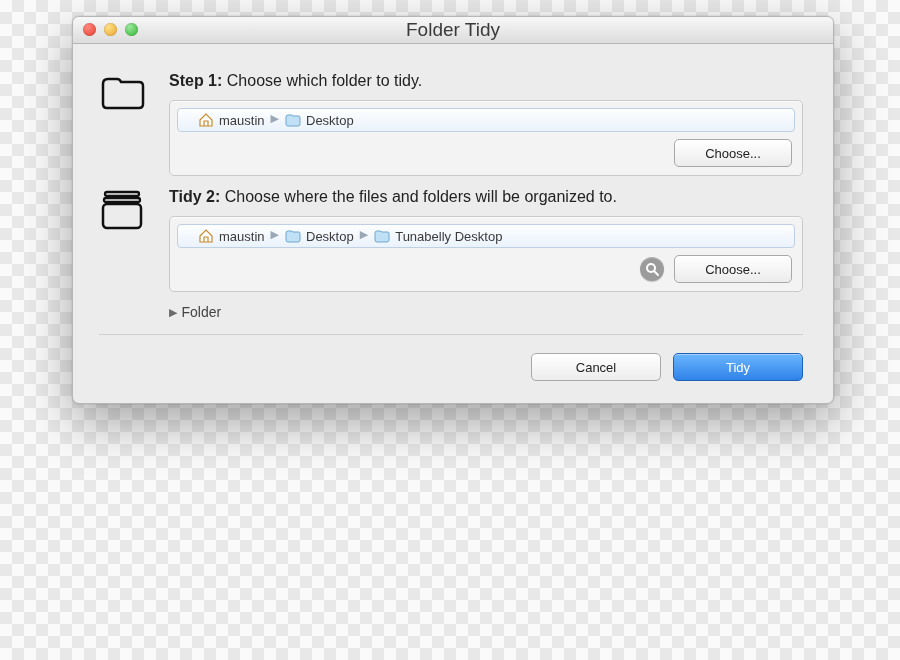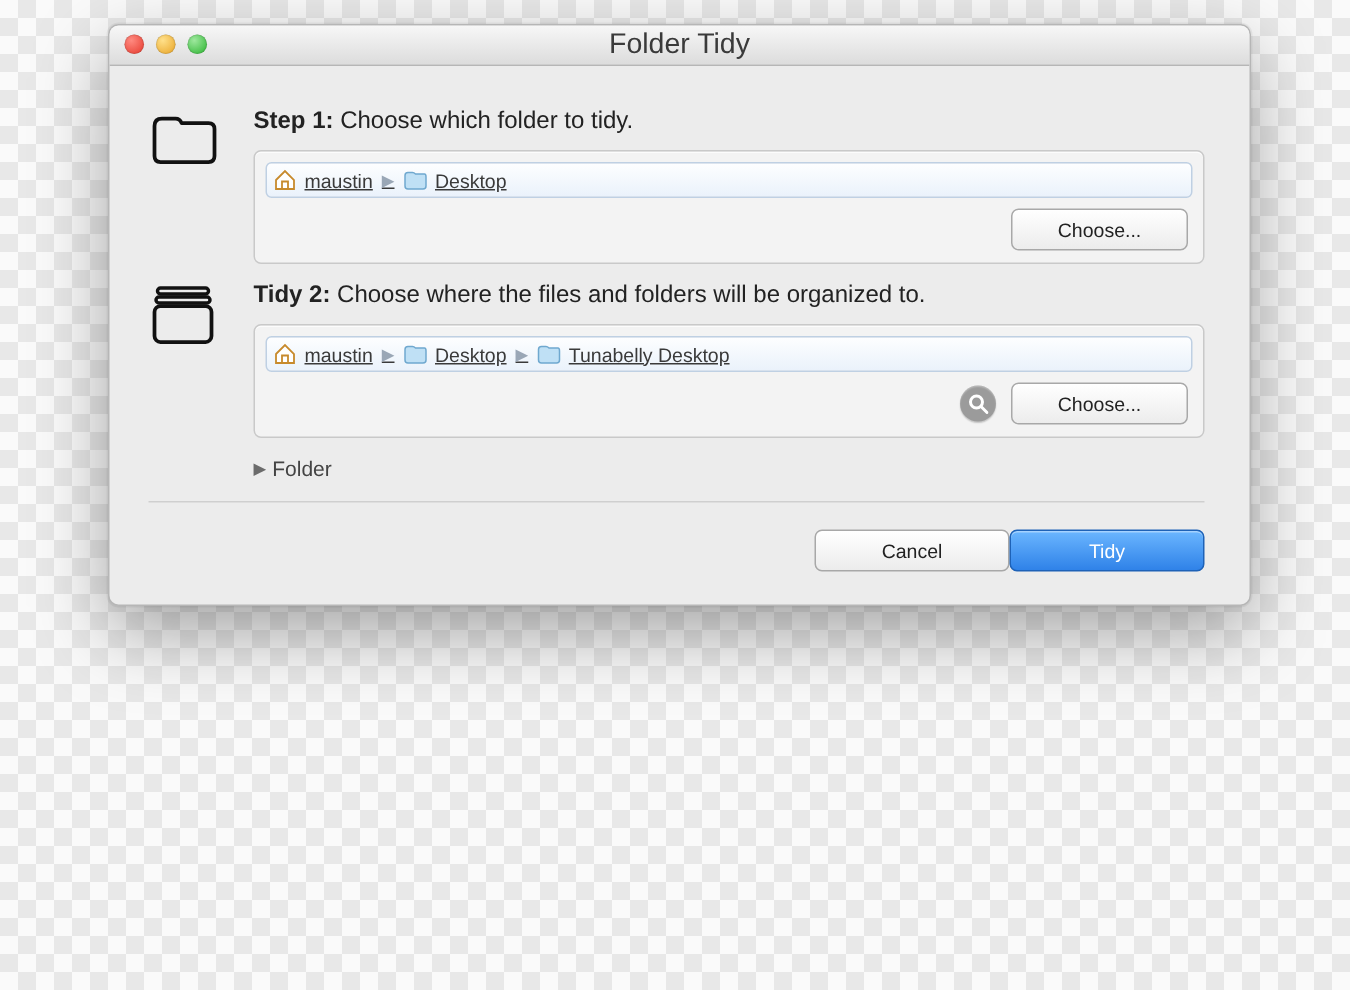--- a/index.html
+++ b/index.html
@@ -42,23 +42,23 @@
   .step{display:flex;gap:22px;margin-bottom:12px;}
   .step-icon{flex:0 0 48px;display:flex;align-items:flex-start;padding-top:2px;}
   .step-main{flex:1;}
   .step-title{font-size:16px;margin-bottom:10px;}
   .step-title b{font-weight:bold;}
   .pathwell{
     border:1px solid #c9c9c9;border-radius:5px;background:#f3f3f3;padding:0 0 8px 0;
     box-shadow:inset 0 1px 0 rgba(255,255,255,.7);
   }
   .pathbar{
-    margin:7px;display:flex;align-items:center;gap:6px;
+    margin:7px;display:flex;gap:6px;
     background:linear-gradient(#fdfeff,#eaf2fb);
-    border:1px solid #bfd0e3;border-radius:4px;padding:3px 4px;font-size:13px;color:#3a3a3a;text-decoration:underline;
+    border:1px solid #bfd0e3;border-radius:4px;padding:3px 20px;font-size:13px;color:#3a3a3a;
   }
   .pathseg{display:flex;align-items:center;gap:5px;}
   .chev{color:#9aa7b6;font-size:11px;}
   .well-actions{display:flex;justify-content:flex-end;align-items:center;gap:10px;padding:0 10px;}
   .btn{
     display:inline-flex;justify-content:center;align-items:center;min-width:88px;height:26px;
     padding:0 14px;font-size:13px;color:#222;cursor:default;
     background:linear-gradient(#ffffff,#ececec);
     border:1px solid #a8a8a8;border-radius:5px;box-shadow:0 1px 0 rgba(255,255,255,.7) inset;
   }
@@ -74,21 +74,21 @@
   .magnify{
     width:24px;height:24px;border-radius:50%;background:#9b9b9b;color:#fff;
     display:flex;align-items:center;justify-content:center;font-size:13px;
     box-shadow:inset 0 1px 1px rgba(255,255,255,.3),0 1px 1px rgba(0,0,0,.2);
   }
   .disclosure{margin:6px 0 14px 70px;color:#444;font-size:14px;display:flex;align-items:center;gap:4px;}
   .disclosure .tri{font-size:11px;color:#6b6b6b;}
   .divider{border:none;border-top:1px solid #cfcfcf;margin:6px 0 18px 0;}
   .footer{display:flex;align-items:center;}
   .footer .spacer{flex:1;}
-  .footer .btn{min-width:100px;}
+  .footer .btn{min-width:100px;margin-left:12px;}
   .footer .btn.teal{min-width:140px;margin-left:0;}
   svg{display:block;}
 </style>
 </head>
 <body>
 <div class="checker">
 
 <div class="window">
   <div class="titlebar">
     <div class="traffic">

